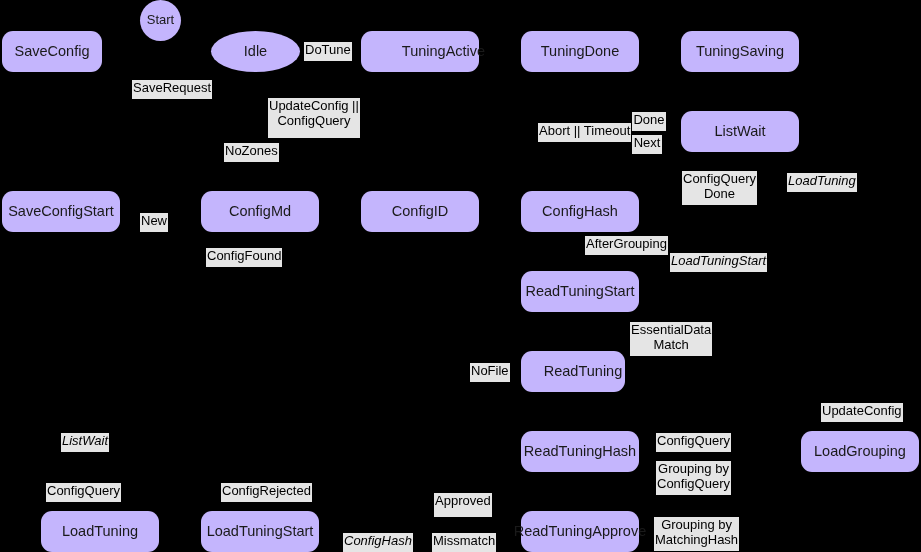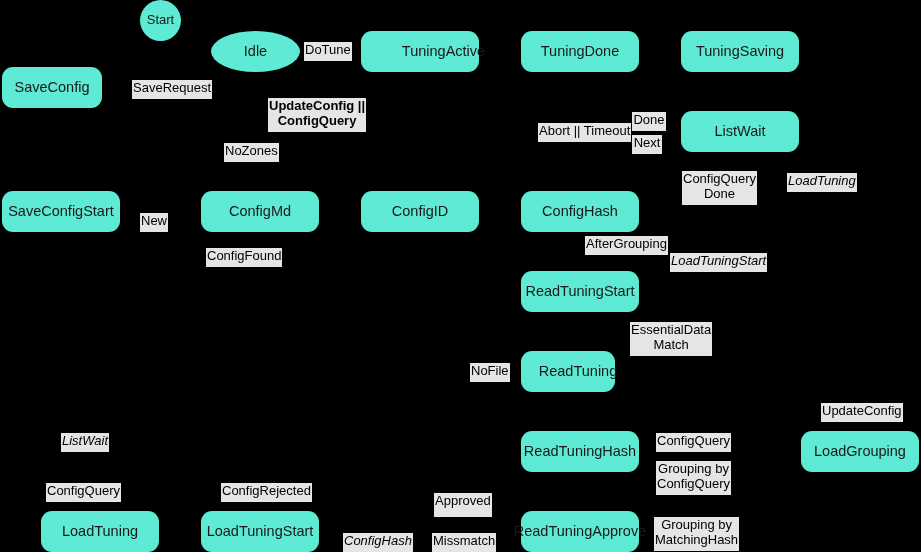--- a/index.html
+++ b/index.html
@@ -12,21 +12,21 @@
     position: relative;
     width: 921px;
     height: 552px;
     background: #000000;
     overflow: hidden;
     font-family: "Liberation Sans", sans-serif;
   }
   
   .node {
     position: absolute;
-    background: #5eead4;
+    background: #c4b5fd;
     color: #1a1a1a;
     border-radius: 11px;
     display: flex;
     align-items: center;
     justify-content: center;
     font-size: 14.5px;
     font-family: "Liberation Sans", sans-serif;
     line-height: 1.1;
     text-align: center;
     box-sizing: border-box;
@@ -62,21 +62,21 @@
   }
 </style>
 </head>
 <body>
 
 <div id="canvas">
 
 <div class="node circle" style="left: 140px; top: 0px; width: 41px; height: 41px;">
       <span>Start</span>
     </div>
-    <div class="node" style="left: 2px; top: 31px; width: 100px; height: 41px; margin-top: 36px;">
+    <div class="node" style="left: 2px; top: 31px; width: 100px; height: 41px;">
       <span>SaveConfig</span>
     </div>
     <div class="node stadium" style="left: 211px; top: 31px; width: 89px; height: 41px;">
       <span>Idle</span>
     </div>
     <div class="node" style="left: 361px; top: 31px; width: 118px; height: 41px; padding-left: 47px;">
       <span>TuningActive</span>
     </div>
     <div class="node" style="left: 521px; top: 31px; width: 118px; height: 41px;">
       <span>TuningDone</span>
@@ -95,41 +95,41 @@
     </div>
     <div class="node" style="left: 361px; top: 191px; width: 118px; height: 41px;">
       <span>ConfigID</span>
     </div>
     <div class="node" style="left: 521px; top: 191px; width: 118px; height: 41px;">
       <span>ConfigHash</span>
     </div>
     <div class="node" style="left: 521px; top: 271px; width: 118px; height: 41px;">
       <span>ReadTuningStart</span>
     </div>
-    <div class="node" style="left: 521px; top: 351px; width: 94px; height: 41px; padding-left: 20px;">
+    <div class="node" style="left: 521px; top: 351px; width: 104px; height: 41px; padding-left: 20px;">
       <span>ReadTuning</span>
     </div>
     <div class="node" style="left: 521px; top: 431px; width: 118px; height: 41px;">
       <span>ReadTuningHash</span>
     </div>
     <div class="node" style="left: 801px; top: 431px; width: 118px; height: 41px;">
       <span>LoadGrouping</span>
     </div>
     <div class="node" style="left: 41px; top: 511px; width: 118px; height: 41px;">
       <span>LoadTuning</span>
     </div>
     <div class="node" style="left: 201px; top: 511px; width: 118px; height: 41px;">
       <span>LoadTuningStart</span>
     </div>
     <div class="node" style="left: 521px; top: 511px; width: 118px; height: 41px;">
       <span>ReadTuningApprove</span>
     </div>
     <div class="tlabel" style="left: 304px; top: 42px; min-width: 47px; height: 19px;">DoTune</div>
     <div class="tlabel" style="left: 132px; top: 80px; min-width: 71px; height: 19px;">SaveRequest</div>
-    <div class="tlabel multi" style="left: 268px; top: 98px; min-width: 82px; height: 34px; font-weight: bold;">UpdateConfig ||
+    <div class="tlabel multi" style="left: 268px; top: 98px; min-width: 82px; height: 40px;">UpdateConfig ||
 ConfigQuery</div>
     <div class="tlabel" style="left: 538px; top: 123px; min-width: 87px; height: 19px;">Abort || Timeout</div>
     <div class="tlabel" style="left: 632px; top: 112px; min-width: 34px; height: 19px;">Done</div>
     <div class="tlabel" style="left: 632px; top: 135px; min-width: 30px; height: 19px;">Next</div>
     <div class="tlabel" style="left: 224px; top: 143px; min-width: 54px; height: 19px;">NoZones</div>
     <div class="tlabel multi" style="left: 682px; top: 171px; min-width: 68px; height: 34px;">ConfigQuery
 Done</div>
     <div class="tlabel italic" style="left: 787px; top: 173px; min-width: 66px; height: 19px;">LoadTuning</div>
     <div class="tlabel" style="left: 140px; top: 213px; min-width: 27px; height: 19px;">New</div>
     <div class="tlabel" style="left: 585px; top: 236px; min-width: 73px; height: 19px;">AfterGrouping</div>

